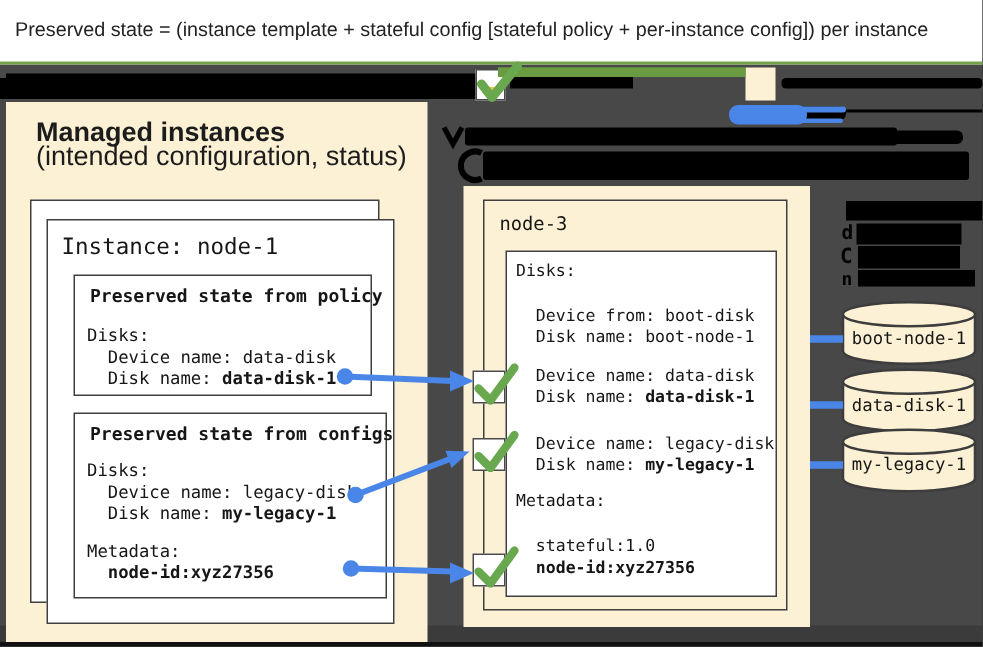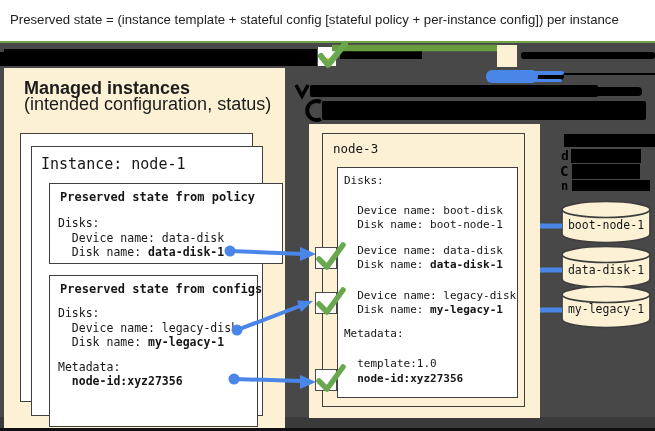--- a/index.html
+++ b/index.html
@@ -59,51 +59,51 @@
 
   <div class="abs panel-cream left-panel">
     <div class="hdr b" style="top:10px;">Managed instances</div>
     <div class="hdr" style="top:26px;">(intended configuration, status)</div>
   </div>
 
   <div class="card" style="left:20px; top:133px; width:233px; height:269px;"></div>
   <div class="card" style="left:31px; top:146px; width:232px; height:270px;">
     <div class="mono line" style="left:9px; top:8px; font-size:15px;">Instance: node-1</div>
 
-    <div class="inner-box" style="left:17px; top:36px; width:234px; height:81px;">
+    <div class="inner-box" style="left:17px; top:36px; width:199px; height:81px;">
       <div class="mono line b" style="left:10px; top:6px; font-size:12px;">Preserved state from policy</div>
       <div class="mono line" style="left:8px; top:32px;">Disks:</div>
       <div class="mono line" style="left:8px; top:47px;">  Device name: data-disk</div>
       <div class="mono line" style="left:8px; top:61px;"><span>  Disk name: </span><span class="b">data-disk-1</span></div>
     </div>
 
-    <div class="inner-box" style="left:17px; top:128px; width:209px; height:152px;">
+    <div class="inner-box" style="left:17px; top:128px; width:209px; height:124px;">
       <div class="mono line b" style="left:10px; top:6px; font-size:12px;">Preserved state from configs</div>
       <div class="mono line" style="left:8px; top:30px;">Disks:</div>
       <div class="mono line" style="left:8px; top:45px;">  Device name: legacy-disk</div>
       <div class="mono line" style="left:8px; top:59px;"><span>  Disk name: </span><span class="b">my-legacy-1</span></div>
       <div class="mono line" style="left:8px; top:84px;">Metadata:</div>
       <div class="mono line b" style="left:8px; top:98px;">  node-id:xyz27356</div>
     </div>
   </div>
 
   <div class="abs panel-cream right-panel"></div>
   <div class="node-box">
     <div class="mono line" style="left:10px; top:7px; font-size:12.5px;">node-3</div>
   </div>
   <div class="card" style="left:337px; top:167px; width:181px; height:231px; z-index:21;">
     <div class="mono rline" style="left:6px; top:6px;">Disks:</div>
-    <div class="mono rline" style="left:6px; top:36px;">  Device name: boot-disk</div>
+    <div class="mono rline" style="left:6px; top:36px;">  Device from: boot-disk</div>
     <div class="mono rline" style="left:6px; top:50px;"><span>  Disk name: </span><span>boot-node-1</span></div>
     <div class="mono rline" style="left:6px; top:76px;">  Device name: data-disk</div>
     <div class="mono rline" style="left:6px; top:90px;"><span>  Disk name: </span><span class="b">data-disk-1</span></div>
     <div class="mono rline" style="left:6px; top:121px;">  Device name: legacy-disk</div>
     <div class="mono rline" style="left:6px; top:135px;"><span>  Disk name: </span><span class="b">my-legacy-1</span></div>
     <div class="mono rline" style="left:6px; top:159px;">Metadata:</div>
-    <div class="mono rline" style="left:6px; top:189px;">  template:1.0</div>
+    <div class="mono rline" style="left:6px; top:189px;">  stateful:1.0</div>
     <div class="mono rline b" style="left:6px; top:204px;">  node-id:xyz27356</div>
   </div>
 
   <div class="checkbox" style="left:317px; top:46px;  width:20px; height:21px;"></div>
   <div class="checkbox" style="left:315px; top:247px; width:22px; height:22px;"></div>
   <div class="checkbox" style="left:315px; top:292px; width:22px; height:22px;"></div>
   <div class="checkbox" style="left:315px; top:369px; width:22px; height:22px;"></div>
 
   <div class="abs panel-cream" style="left:497px; top:45px; width:20px; height:22px; z-index:30;"></div>
 

